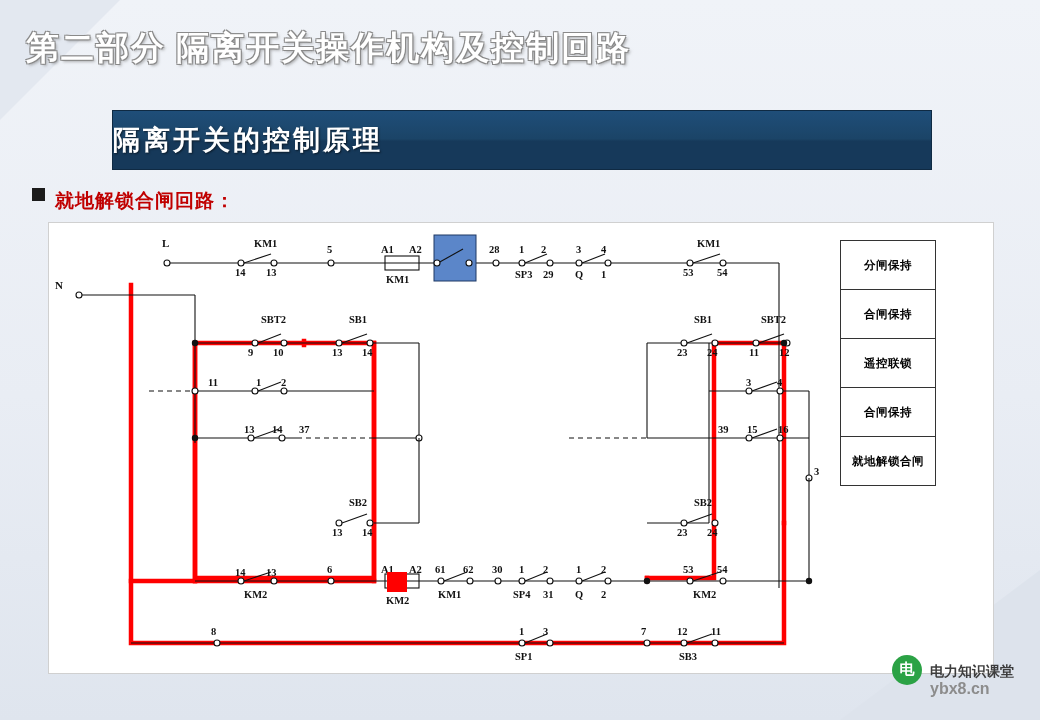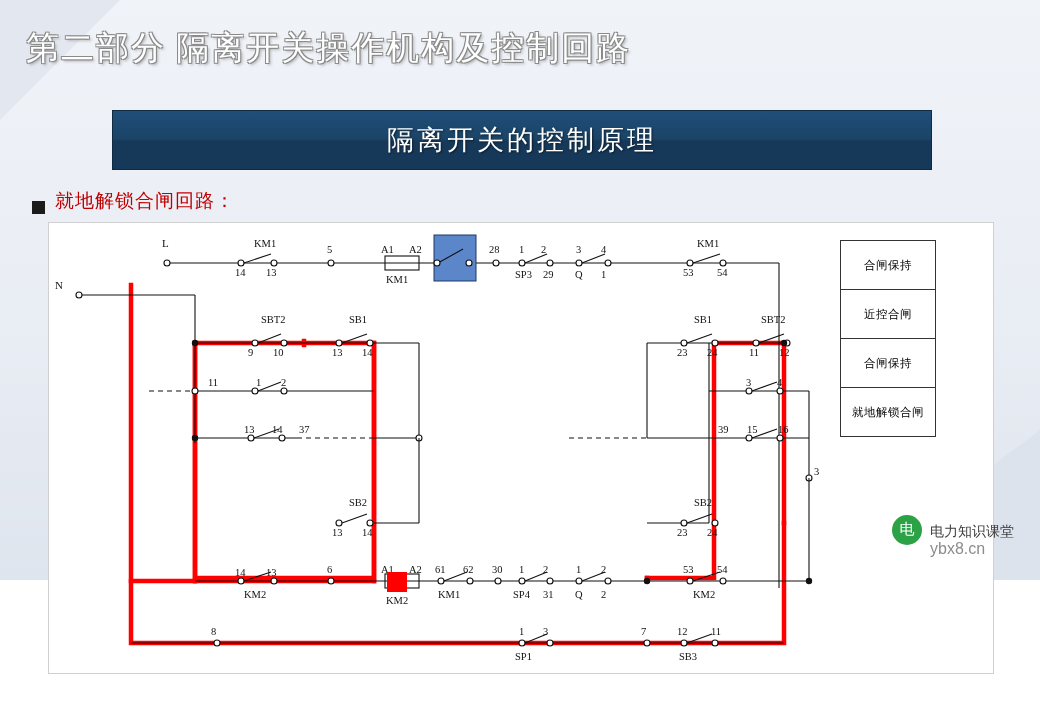--- a/index.html
+++ b/index.html
@@ -9,22 +9,23 @@
   }
   body {
     width: 1040px;
     height: 720px;
     font-family: "Liberation Sans", sans-serif;
     overflow: hidden;
   }
   #slide {
     position: relative;
     width: 1040px;
-    height: 580px;
+    height: 720px;
     background: linear-gradient(180deg, #f0f3f8 0%, #e9edf4 55%, #dfe5ee 100%);
+    font-weight: bold;
   }
   
   .corner-tl {
     position: absolute;
     left: 0; top: 0;
     width: 0; height: 0;
     border-top: 120px solid #e3e8f0;
     border-right: 120px solid transparent;
   }
   .corner-br {
@@ -57,37 +58,37 @@
   .banner {
     position: absolute;
     left: 112px;
     top: 110px;
     width: 818px;
     height: 58px;
     background: linear-gradient(180deg, #1f4e79 0%, #1b4467 48%, #16395a 52%, #16395a 100%);
     border: 1px solid #0f2a43;
     display: flex;
     align-items: center;
-    justify-content: center;
+    justify-content: flex-start;
   }
   .banner-text {
     color: #ffffff;
     font-size: 27px;
     letter-spacing: 3px;
     font-family: "Liberation Serif", serif;
     text-shadow: 1px 1px 2px rgba(0,0,0,.55);
   }
 
   
   .bullet-row {
     position: absolute;
     left: 32px;
     top: 188px;
     display: flex;
-    align-items: flex-end;
+    align-items: flex-start;
     gap: 10px;
   }
   .bullet-square {
     width: 13px;
     height: 13px;
     background: #1b1b1b;
     display: inline-block;
   }
   .bullet-text {
     color: #c00000;
@@ -419,22 +420,23 @@
 
       <circle cx="146" cy="120" r="3.2" fill="#111"></circle>
       <circle cx="146" cy="215" r="3.2" fill="#111"></circle>
       <circle cx="598" cy="358" r="3.2" fill="#111"></circle>
       <circle cx="735" cy="120" r="3.2" fill="#111"></circle>
       <circle cx="760" cy="358" r="3.2" fill="#111"></circle>
     </svg>
   </div>
 
   <div class="legend">
+    <div class="legend-cell">分闸保持</div>
     <div class="legend-cell">合闸保持</div>
-    <div class="legend-cell">近控合闸</div>
+    <div class="legend-cell">遥控联锁</div>
     <div class="legend-cell">合闸保持</div>
     <div class="legend-cell">就地解锁合闸</div>
   </div>
 
   <div class="wm">
     <div class="wm-badge">电</div>
     <div class="wm-lines">
       <span class="wm-main">电力知识课堂</span>
       <span class="wm-sub">ybx8.cn</span>
     </div>

